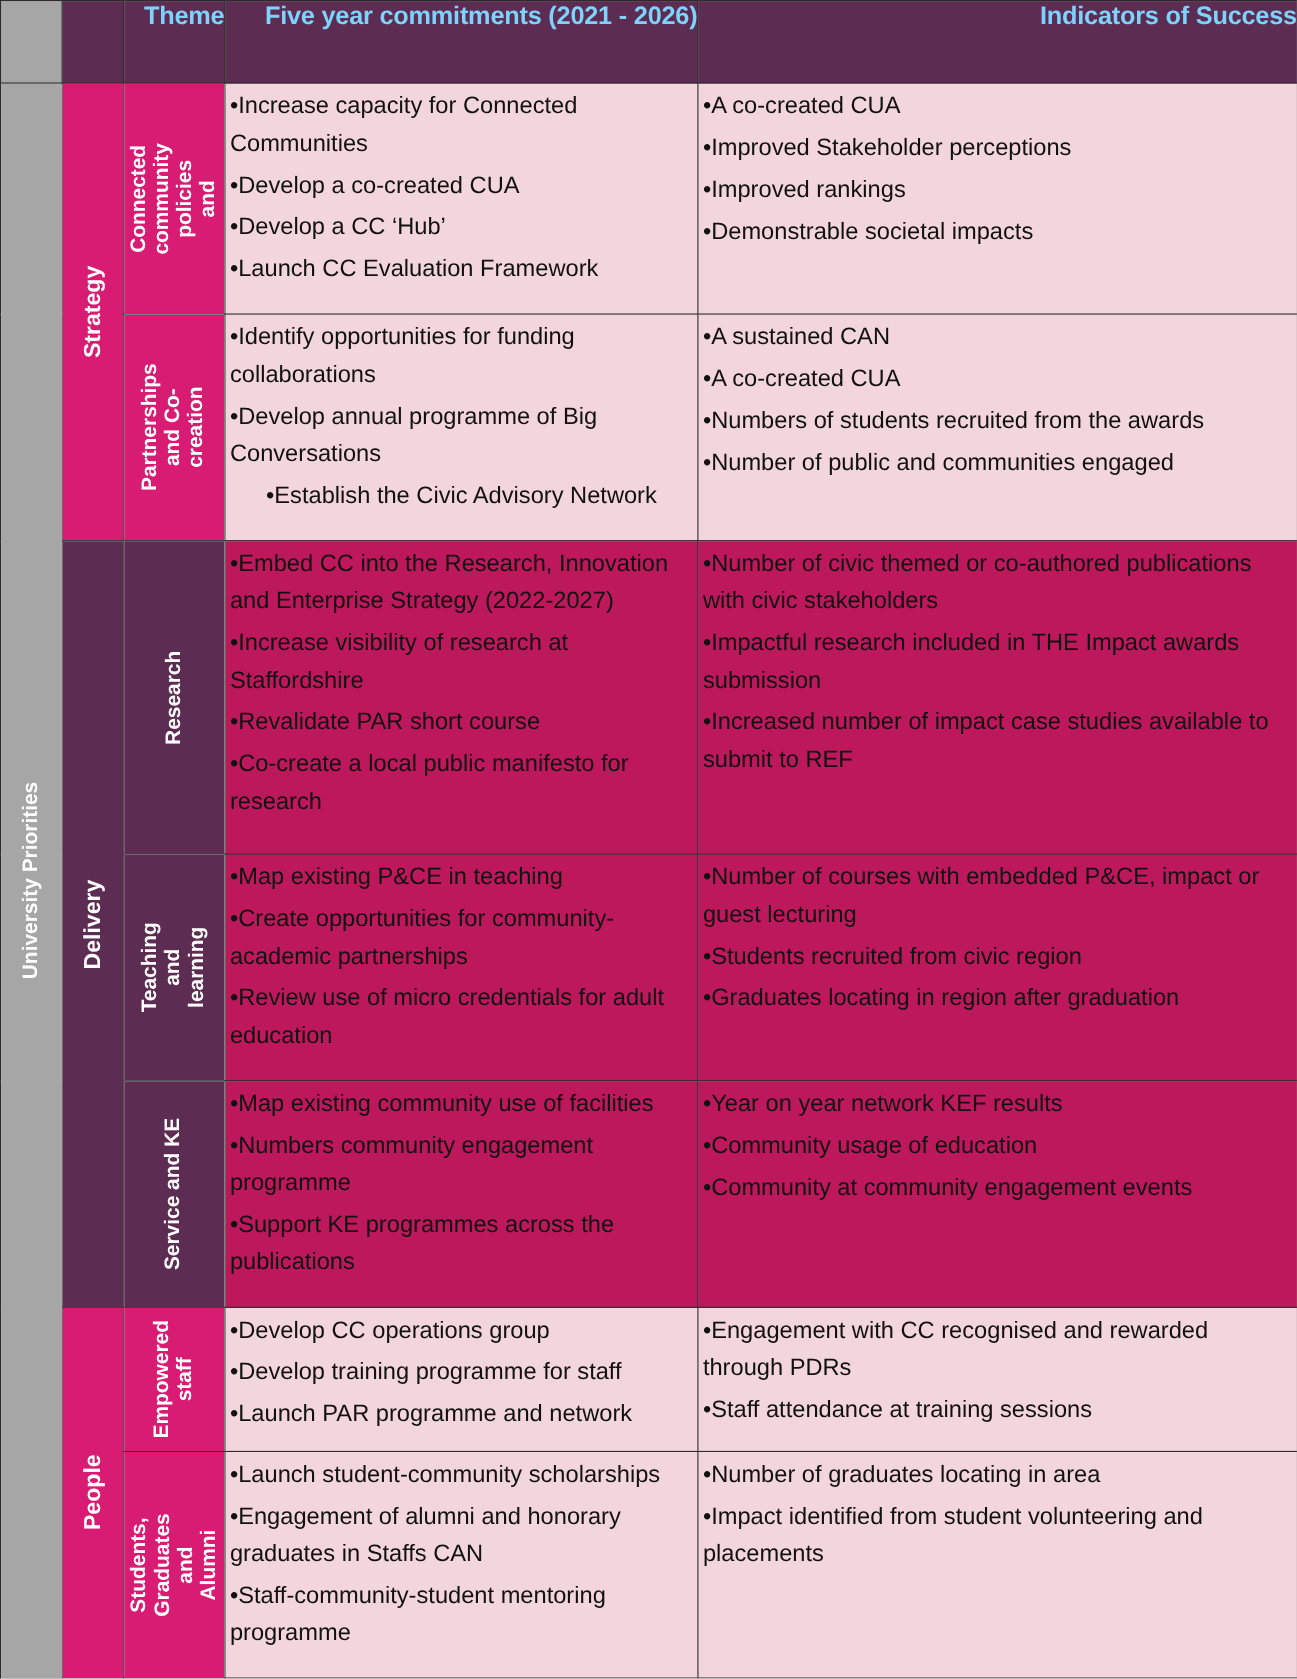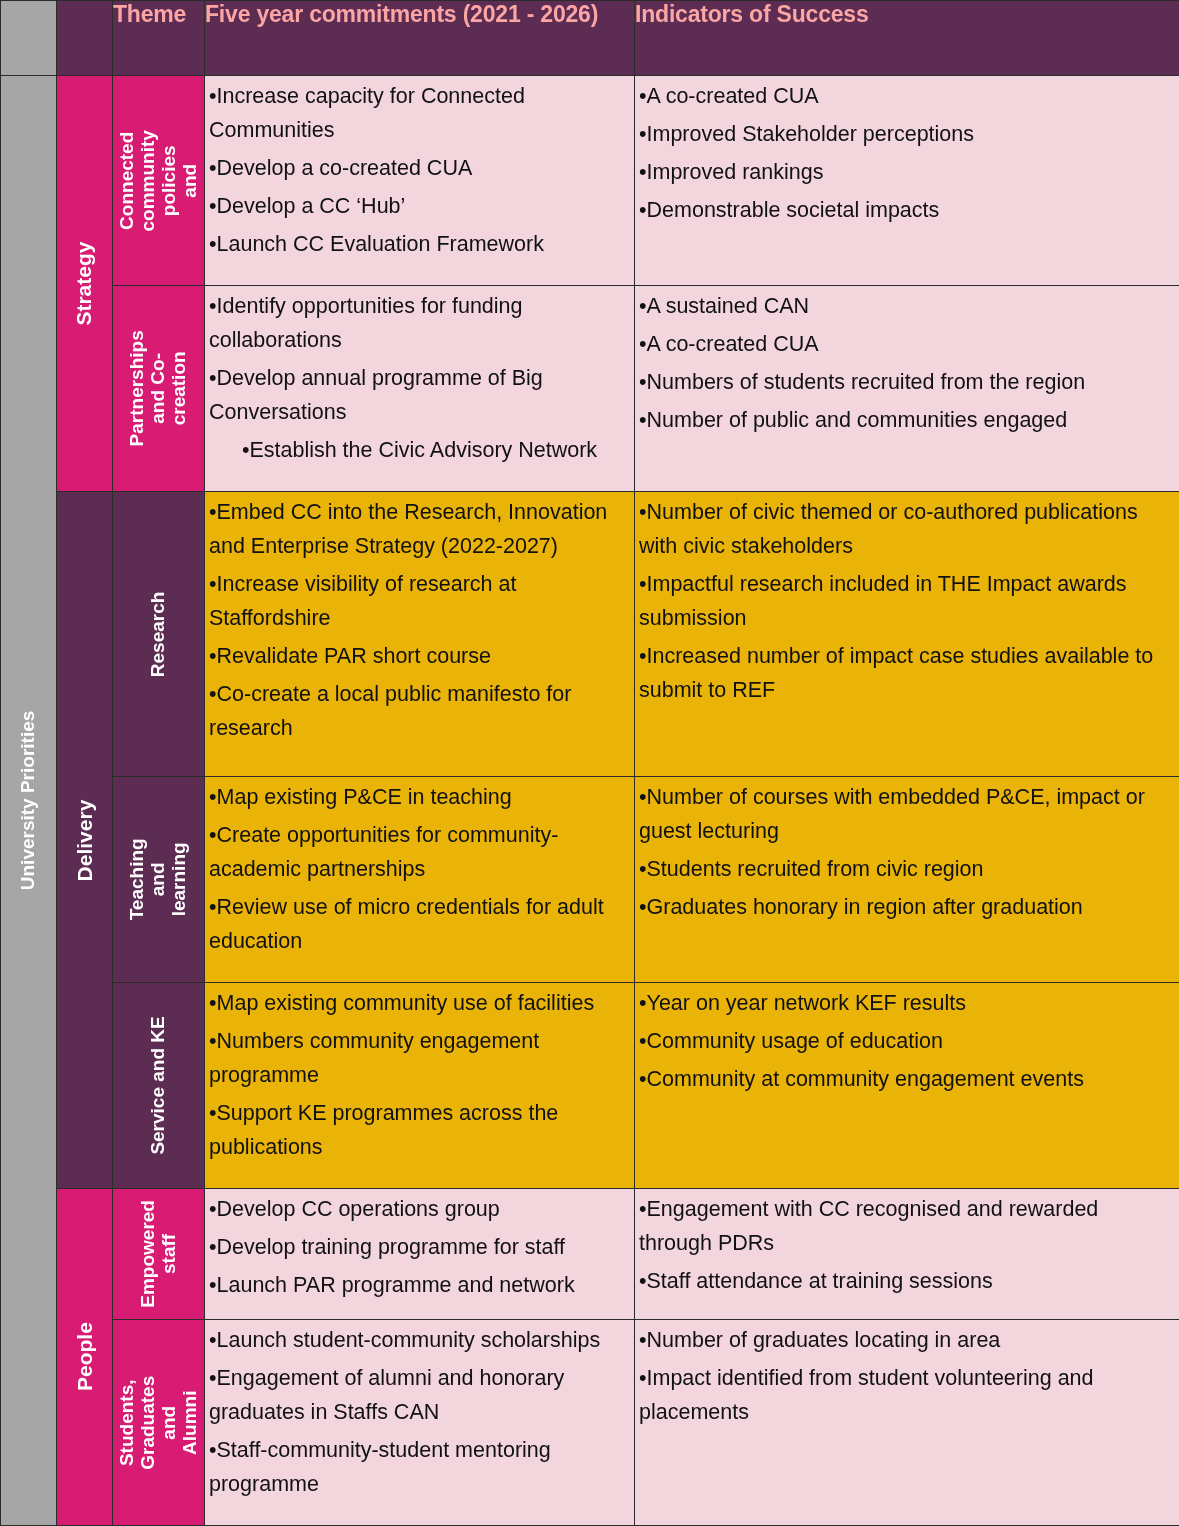--- a/index.html
+++ b/index.html
@@ -38,24 +38,24 @@
   
   col.c-priority  { width: 56px; }
   col.c-pillar    { width: 56px; }
   col.c-theme     { width: 92px; }
   col.c-commit    { width: 430px; }
   col.c-indicator { width: 545px; }
 
   
   .hdr {
     background: #5d2c52;
-    color: #fca5a5;
+    color: #7dd3fc;
     font-weight: bold;
     font-size: 23px;
-    text-align: left;
+    text-align: right;
     vertical-align: middle;
     letter-spacing: -0.2px;
     padding: 0 6px;
     height: 74px;
   }
   .hdr.blank { background: #5d2c52; }
   .hdr.grey-blank {
     background: #a6a6a6;
     border-right: 1px solid #2b2b2b;
   }
@@ -106,21 +106,21 @@
   .theme-cell .rot { font-size: 19px; text-align: center; }
 
   
   .body-cell {
     font-size: 21.5px;
     line-height: 1.58;
     color: #111111;
     padding: 6px 4px 6px 6px;
   }
   .body-cell.pinkbg   { background: #f2d5dd; }
-  .body-cell.purplebg { background: #eab308; }
+  .body-cell.purplebg { background: #be185d; }
 
   .body-cell ul {
     list-style: none;
     margin: 0;
     padding: 0;
   }
   .body-cell li {
     margin: 4px;
     padding: 0;
     text-indent: 0;
@@ -196,21 +196,21 @@
             <ul>
               <li><span class="bul">•</span><span>Identify opportunities for funding collaborations</span></li>
               <li><span class="bul">•</span><span>Develop annual programme of Big Conversations</span></li>
               <li class="center"><span class="bul">•</span><span>Establish the Civic Advisory Network</span></li>
             </ul>
           </td>
           <td class="body-cell pinkbg">
             <ul>
               <li><span class="bul">•</span><span>A sustained CAN</span></li>
               <li><span class="bul">•</span><span>A co-created CUA</span></li>
-              <li><span class="bul">•</span><span>Numbers of students recruited from the region</span></li>
+              <li><span class="bul">•</span><span>Numbers of students recruited from the awards</span></li>
               <li><span class="bul">•</span><span>Number of public and communities engaged</span></li>
             </ul>
           </td>
         </tr>
         <tr>
           <td class="vcell pillar-cell purple" rowspan="3">
             <div class="vwrap">
               <span class="rot" style="white-space: nowrap;">Delivery</span>
             </div>
           </td>
@@ -245,21 +245,21 @@
             <ul>
               <li><span class="bul">•</span><span>Map existing P&amp;CE in teaching</span></li>
               <li><span class="bul">•</span><span>Create opportunities for community-academic partnerships</span></li>
               <li><span class="bul">•</span><span>Review use of micro credentials for adult education</span></li>
             </ul>
           </td>
           <td class="body-cell purplebg">
             <ul>
               <li><span class="bul">•</span><span>Number of courses with embedded P&amp;CE, impact or guest lecturing</span></li>
               <li><span class="bul">•</span><span>Students recruited from civic region</span></li>
-              <li><span class="bul">•</span><span>Graduates honorary in region after graduation</span></li>
+              <li><span class="bul">•</span><span>Graduates locating in region after graduation</span></li>
             </ul>
           </td>
         </tr>
         <tr>
           <td class="vcell theme-cell purple">
             <div class="vwrap">
               <span class="rot" style="white-space: nowrap;">Service and KE</span>
             </div>
           </td>
           <td class="body-cell purplebg">

